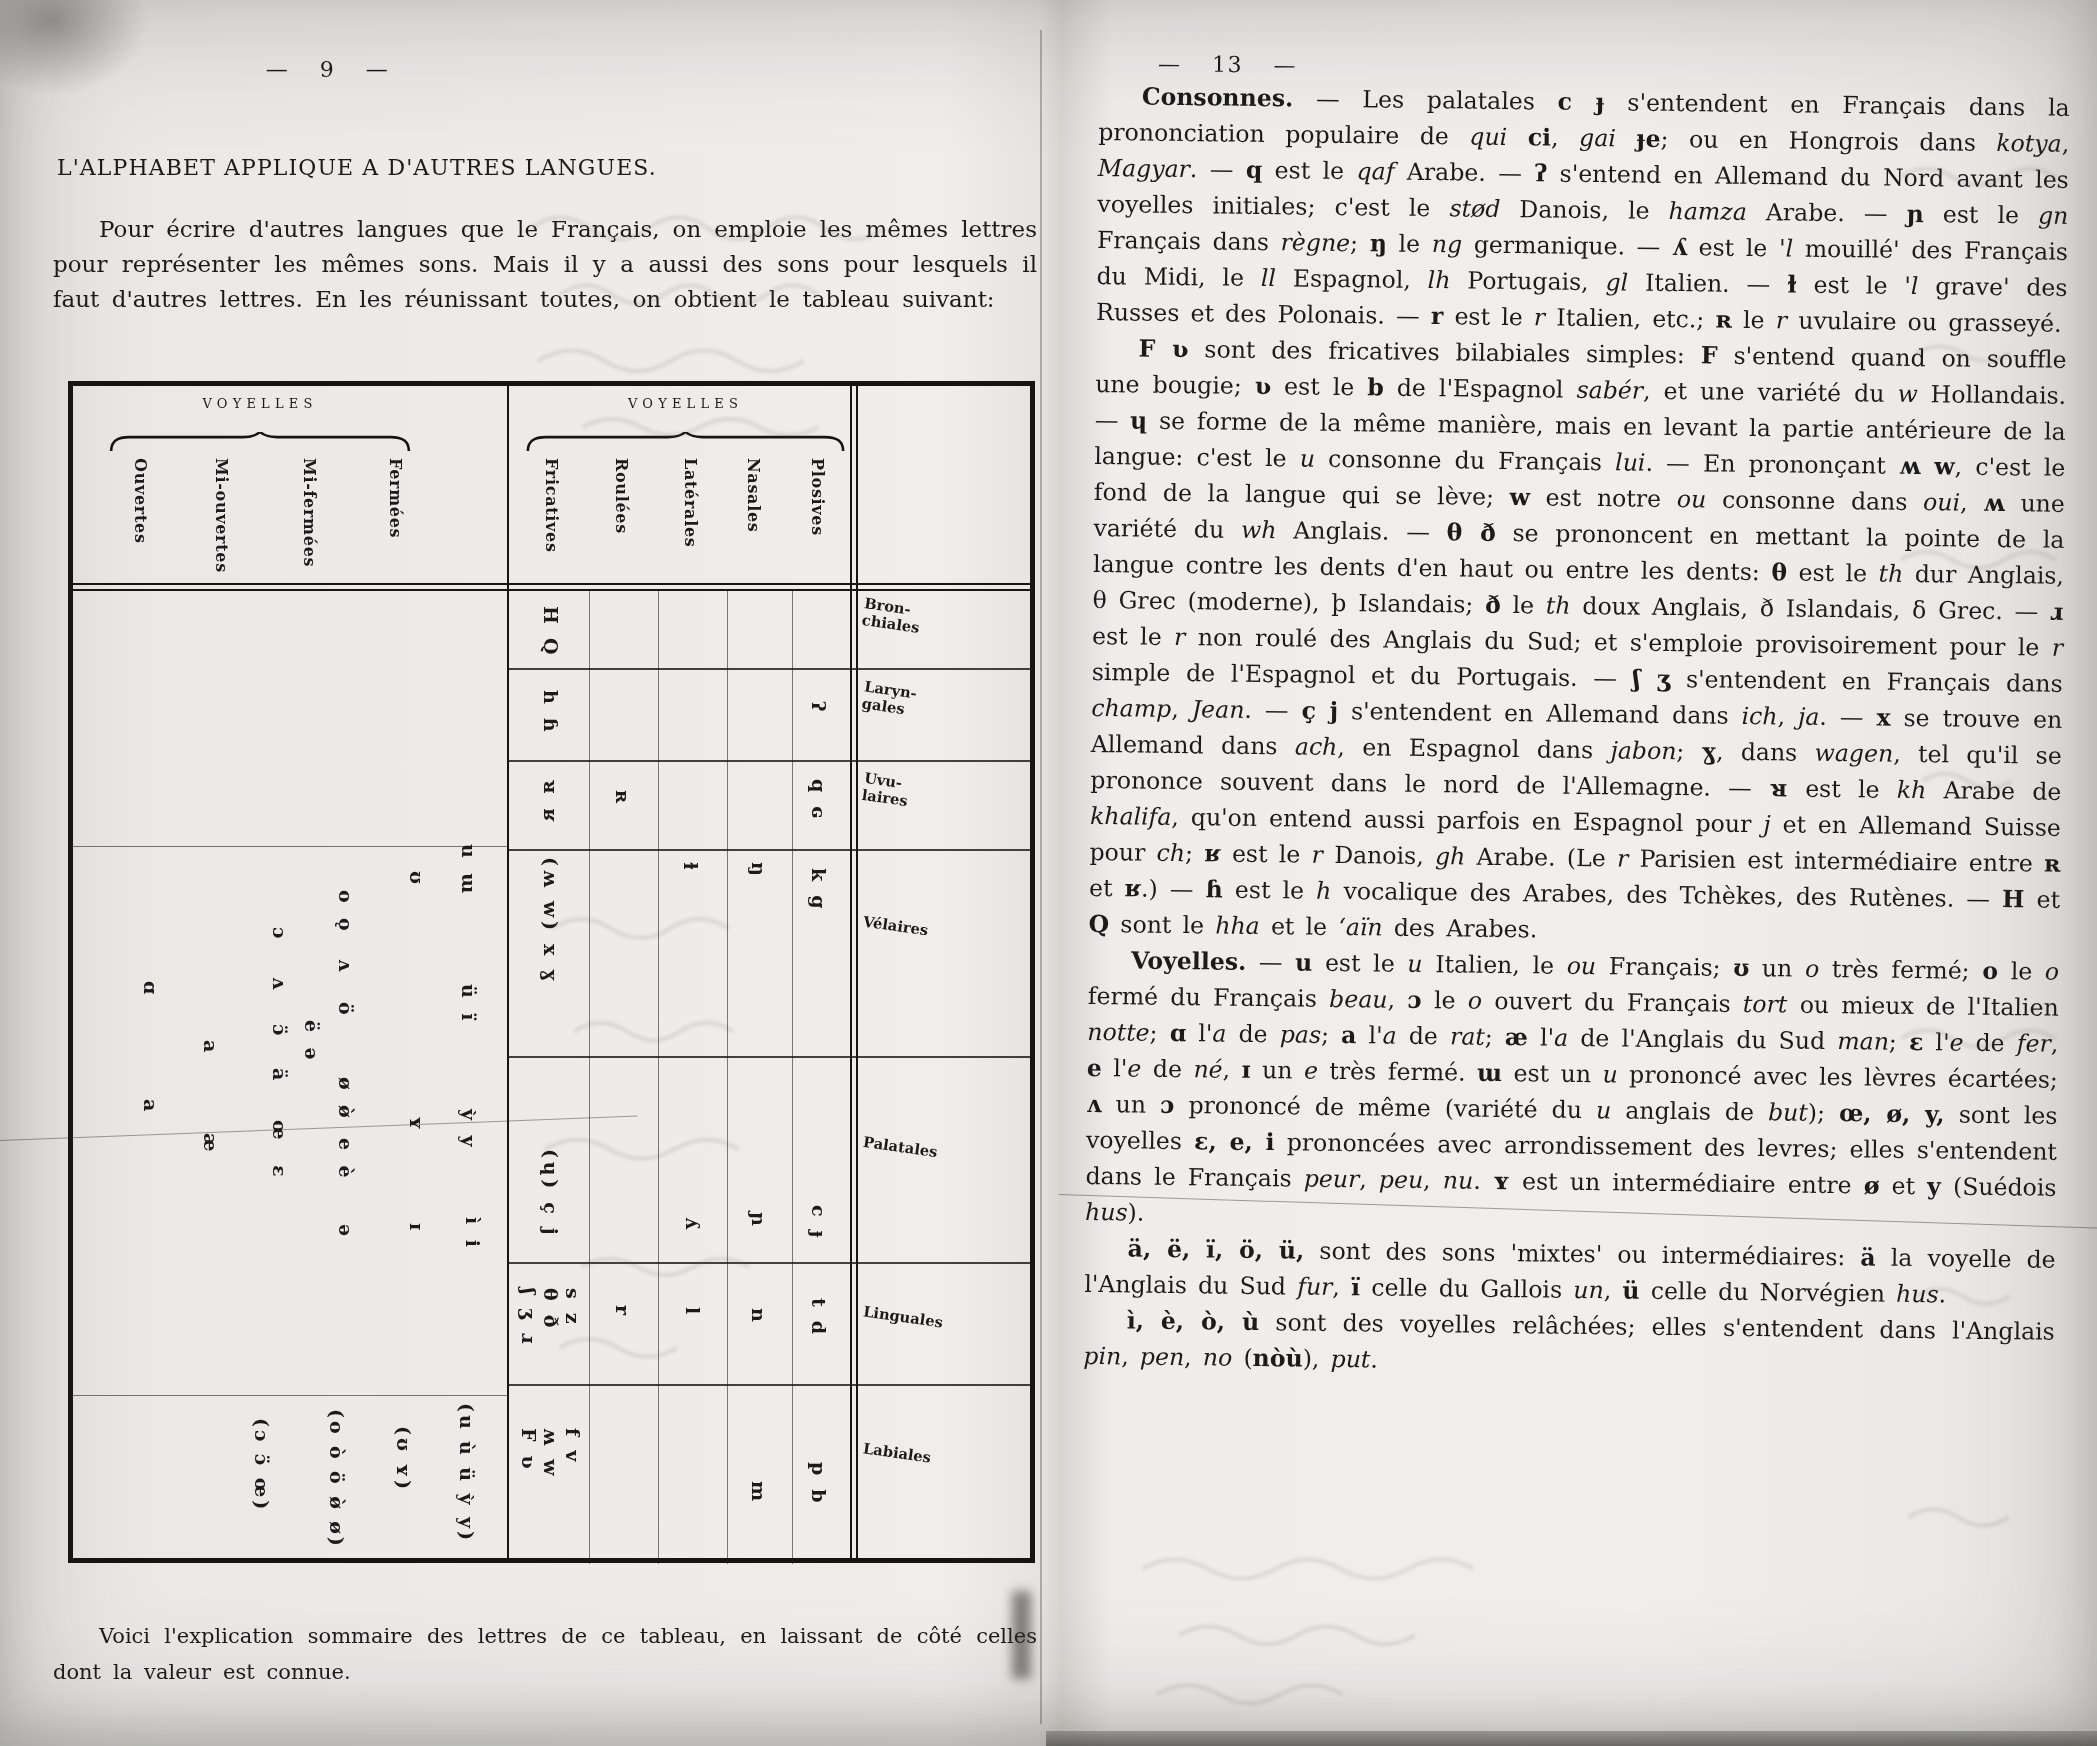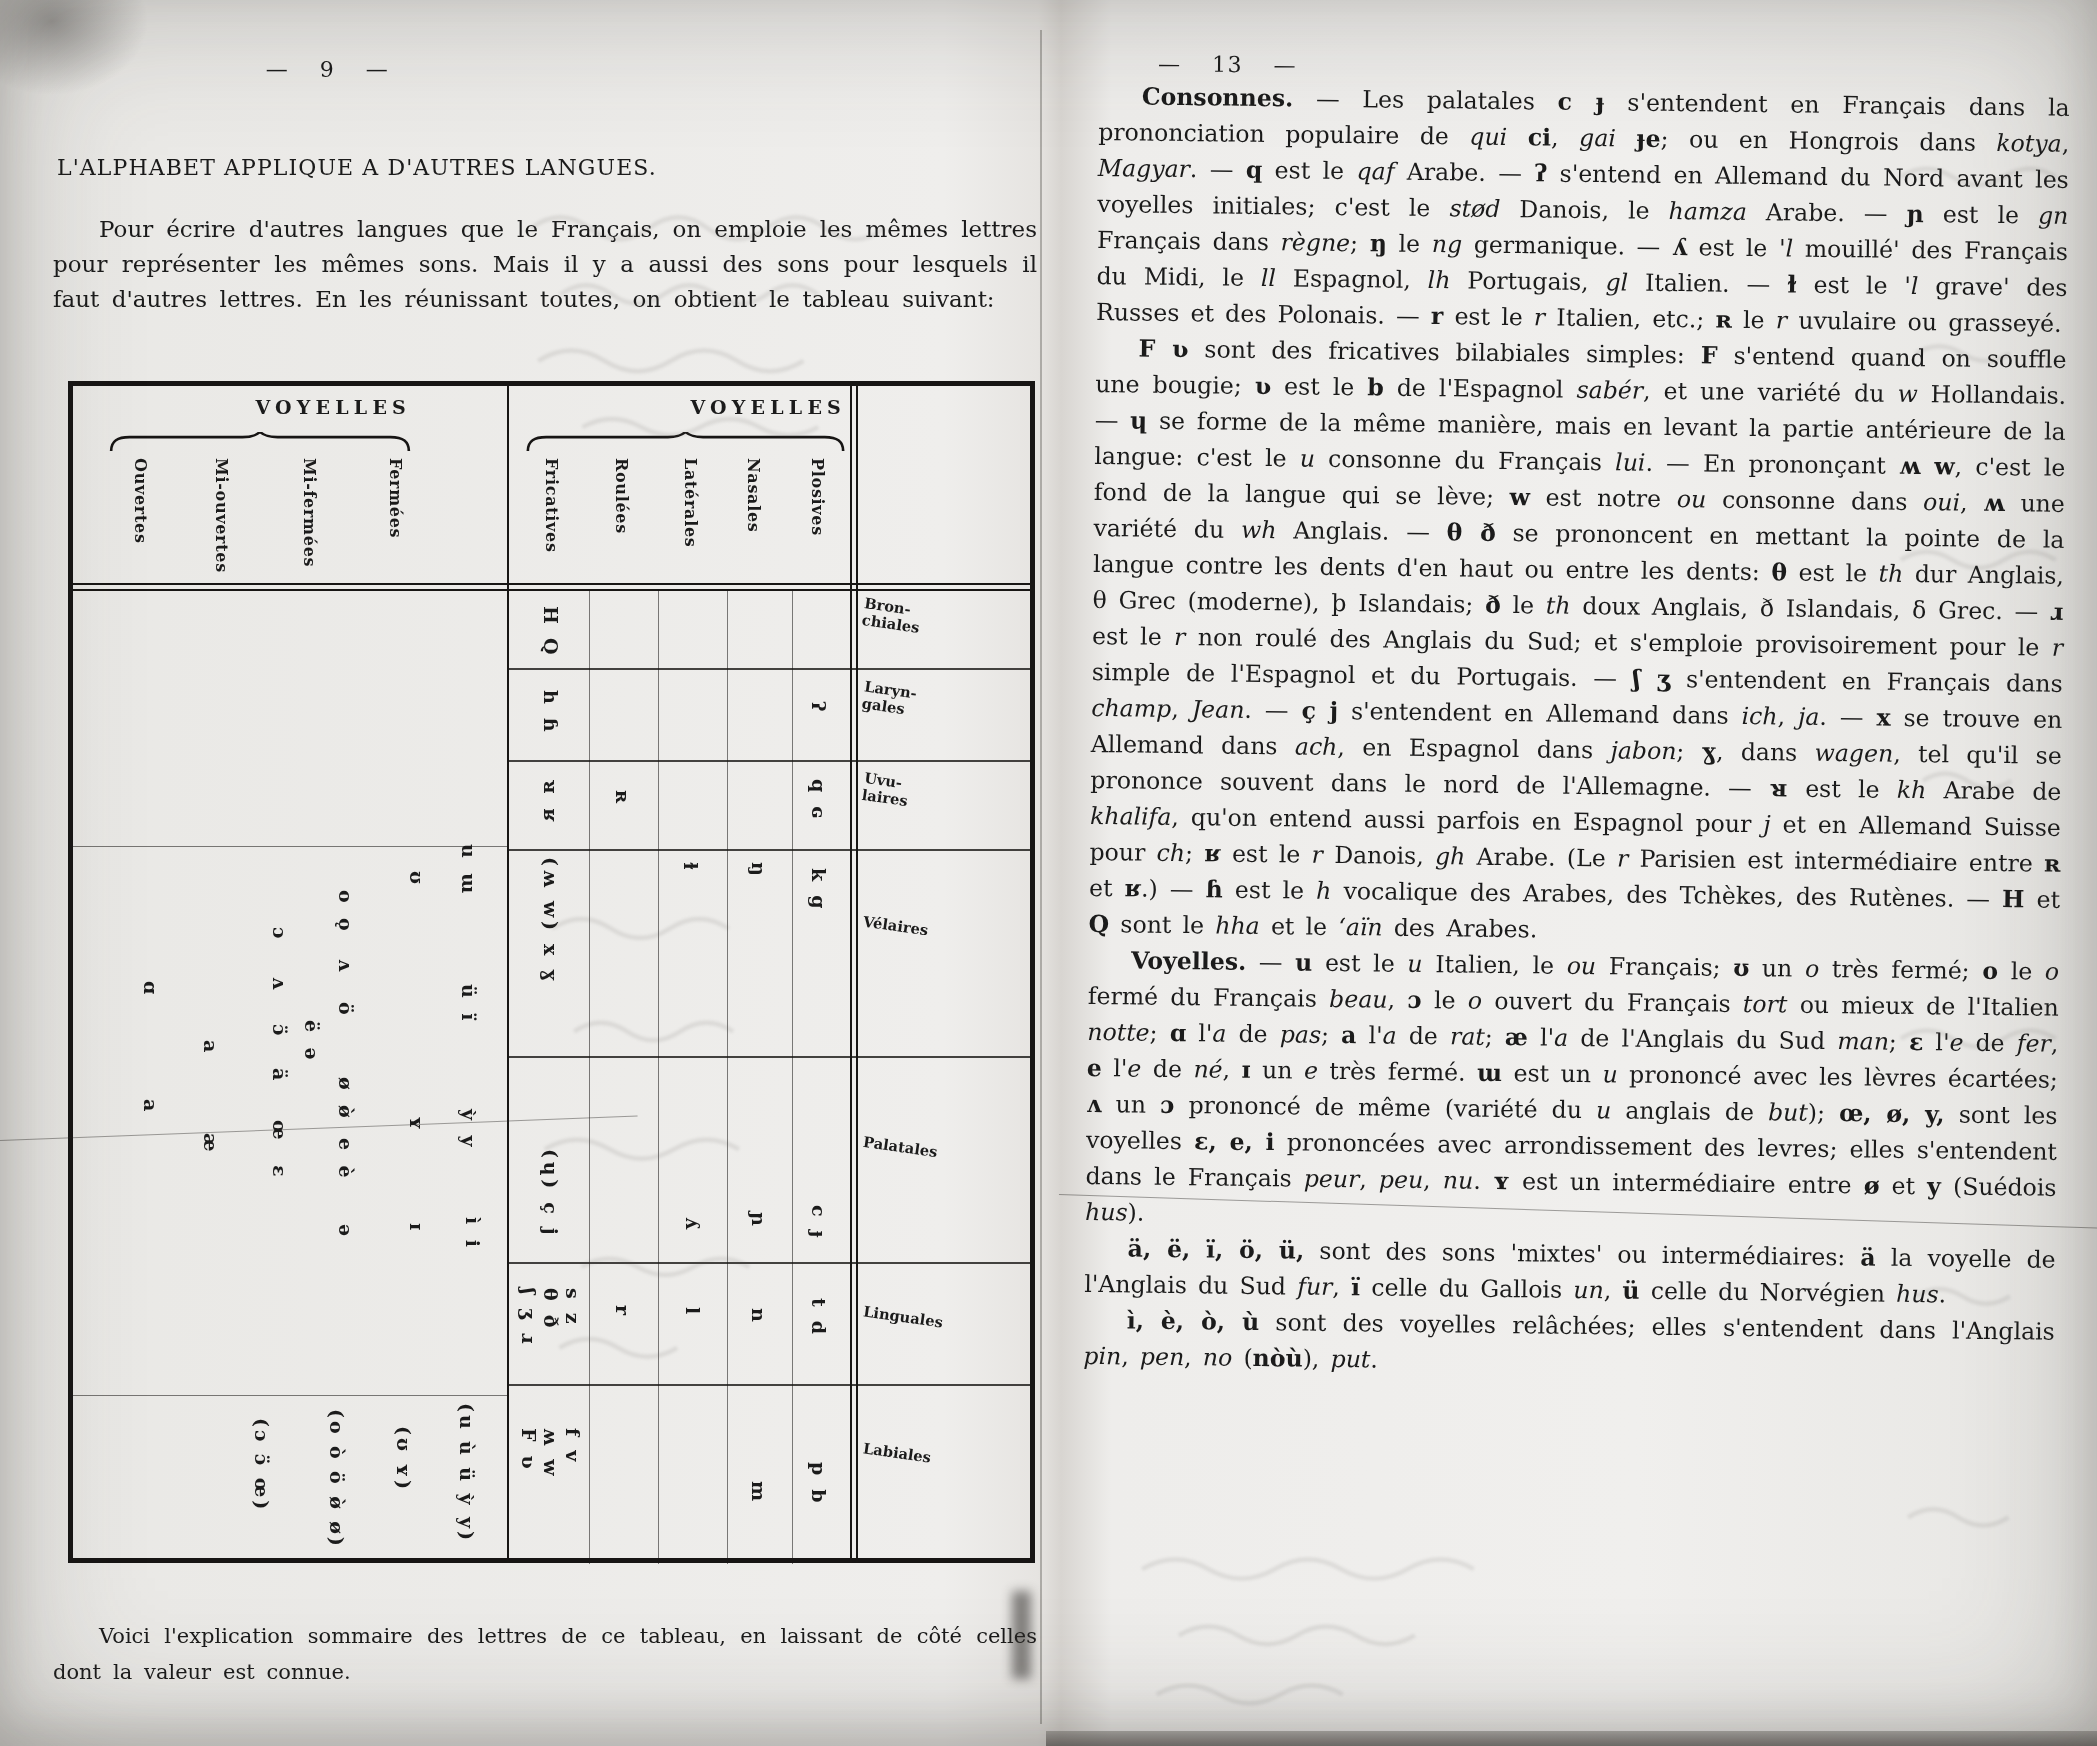--- a/index.html
+++ b/index.html
@@ -34,21 +34,21 @@
 
   .right-text{position:absolute;left:1099px;top:78px;width:971px;transform:rotate(.7deg);transform-origin:0 0;}
   .right-text p{margin:0;font-size:23.6px;line-height:36px;text-align:justify;
     text-indent:43px;word-spacing:3.7px;}
   .ph{font-weight:bold;}
   .it{font-style:italic;}
 
   
   .tframe{position:absolute;left:68px;top:381px;width:967px;height:1182px;
     border:5.2px solid #171514;box-sizing:border-box;}
-  .ghead{position:absolute;top:396px;font-size:19px;font-weight:bold;letter-spacing:5.2px;text-align:right;}
+  .ghead{position:absolute;top:396px;font-size:13px;font-weight:normal;letter-spacing:5.2px;text-align:center;}
   .ghead.voy{left:109px;width:302px;}
   .ghead.con{left:525px;width:321px;}
   .brace{position:absolute;top:432px;}
   .hline{position:absolute;background:#181614;}
   .vline{position:absolute;background:#181614;}
   .thin{opacity:.55;}
   .rot{position:absolute;transform-origin:0 0;transform:rotate(90deg);white-space:pre-line;}
   .collab{font-weight:bold;font-size:16px;letter-spacing:0.7px;line-height:19px;}
   .tcell{font-weight:bold;font-size:19px;line-height:22px;letter-spacing:3.7px;}
   .vglyph{font-weight:bold;font-size:19px;line-height:22px;letter-spacing:4.4px;}

